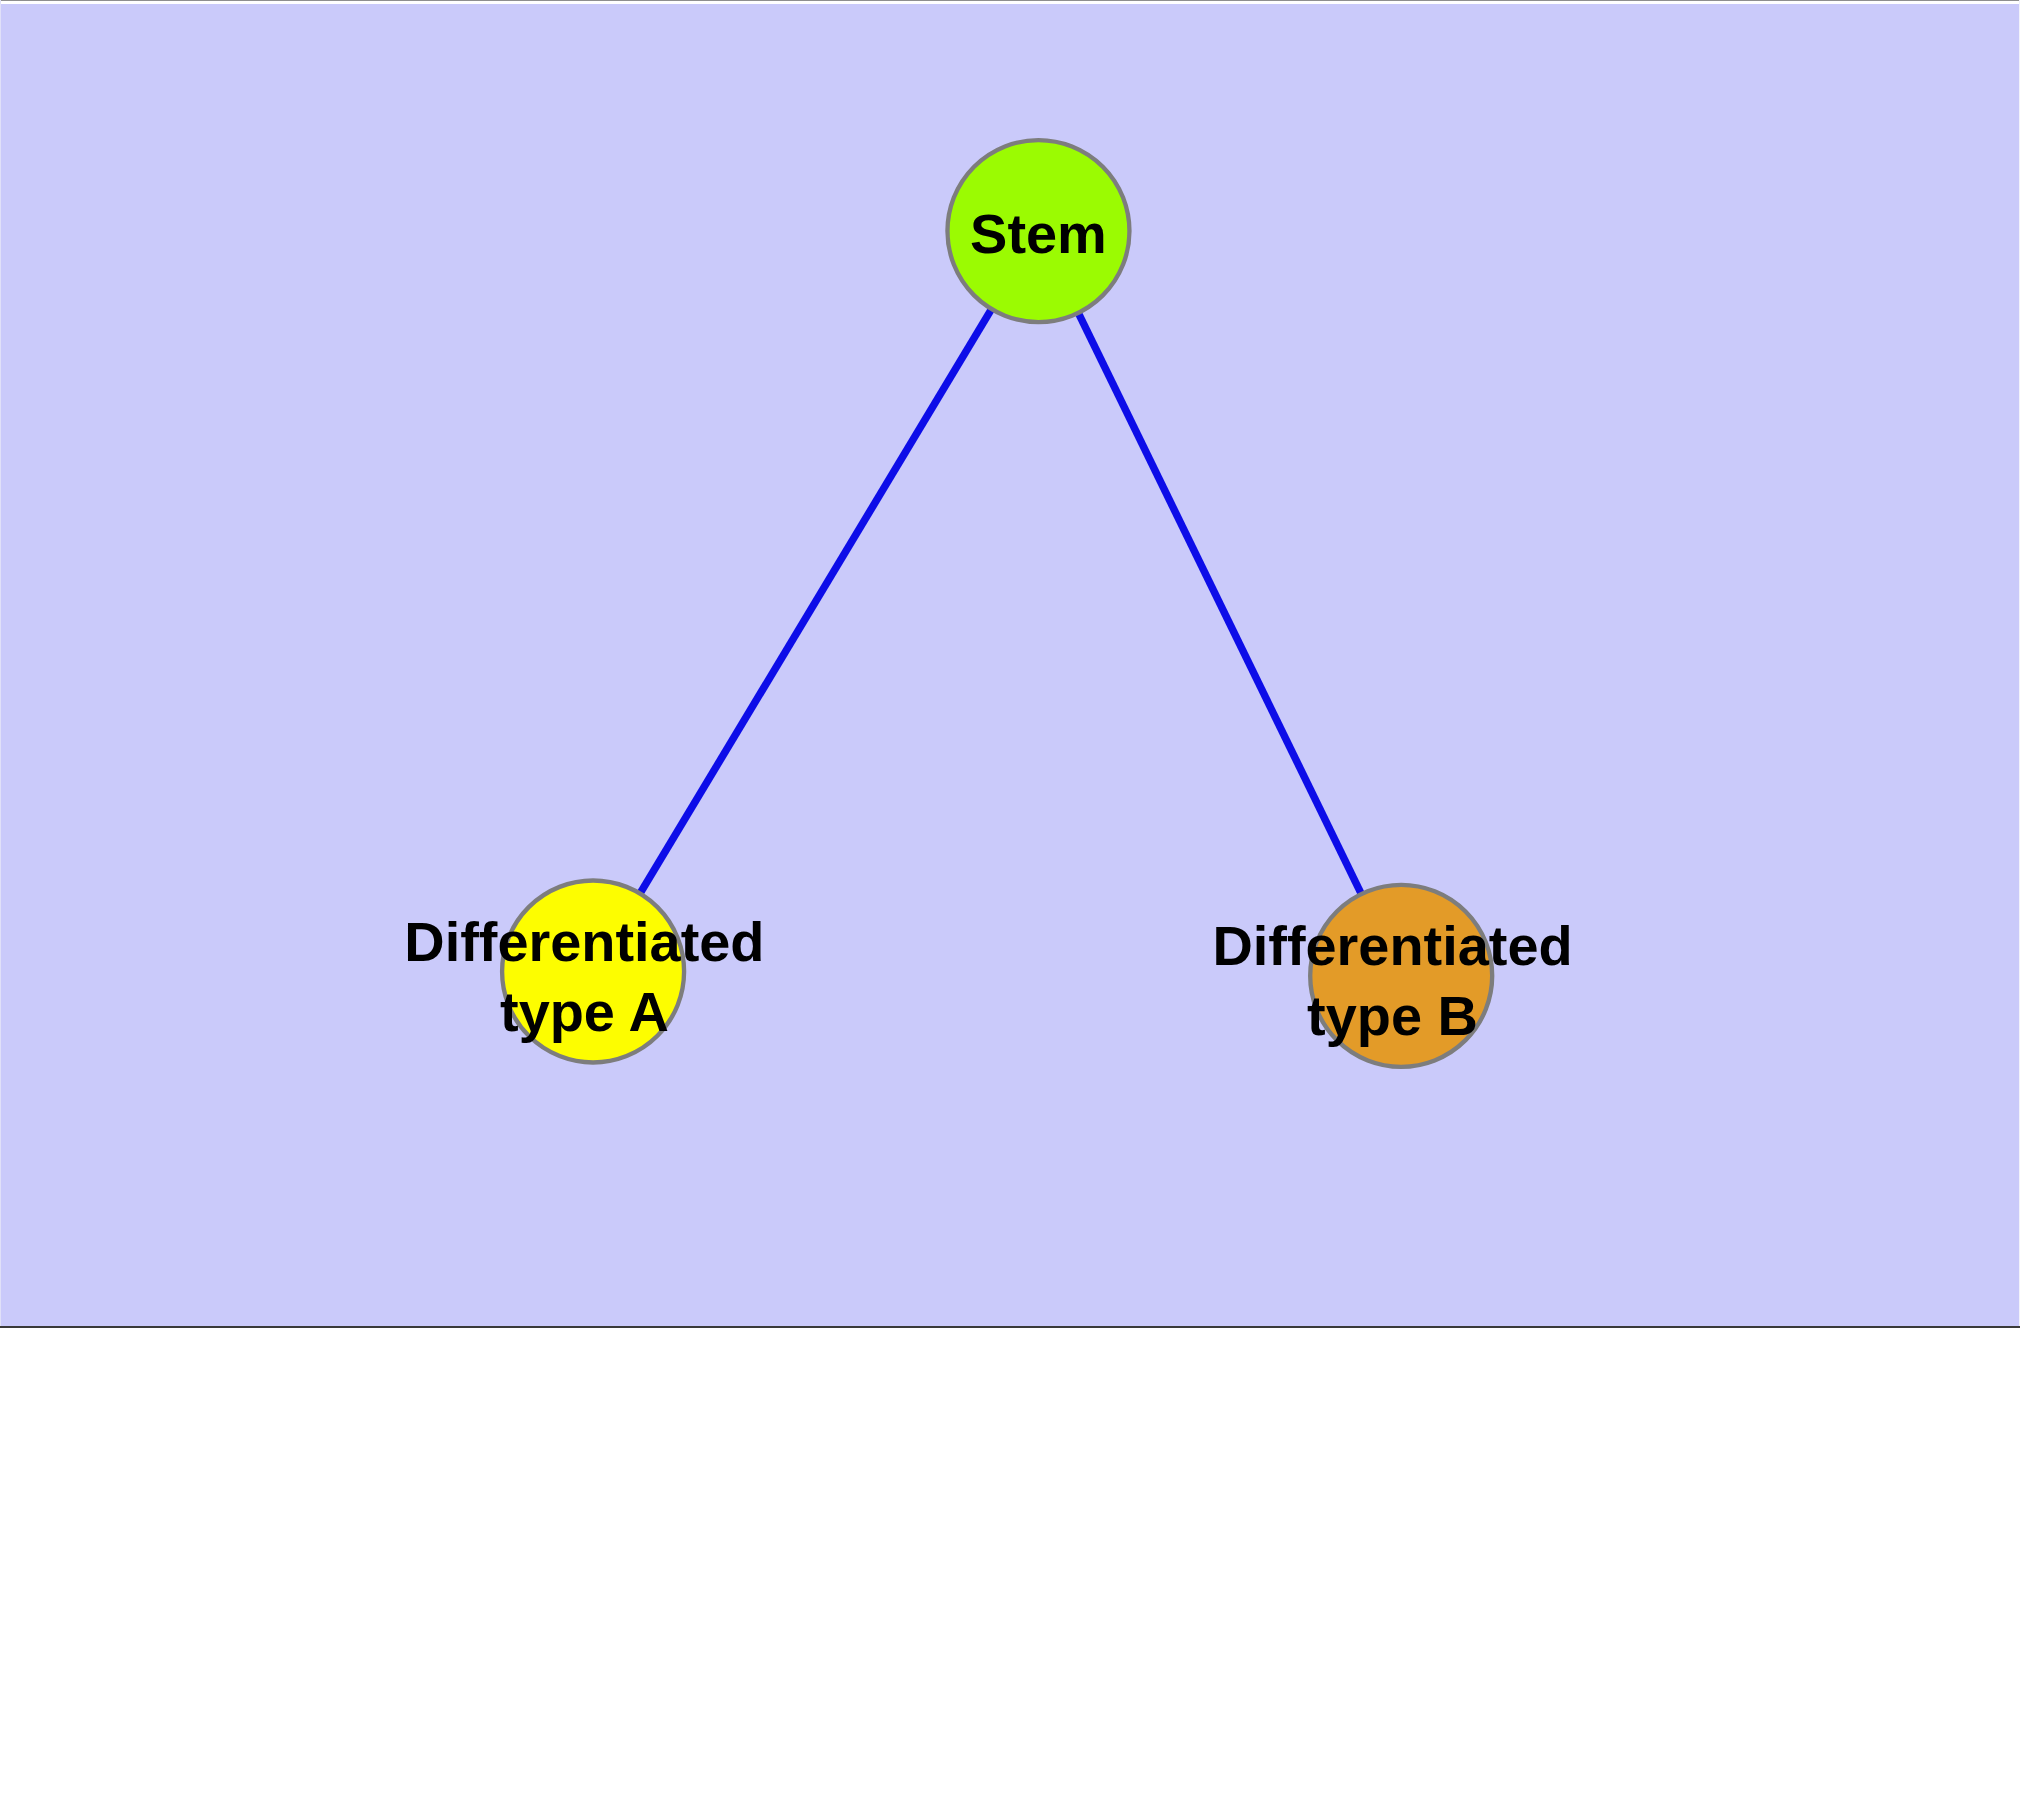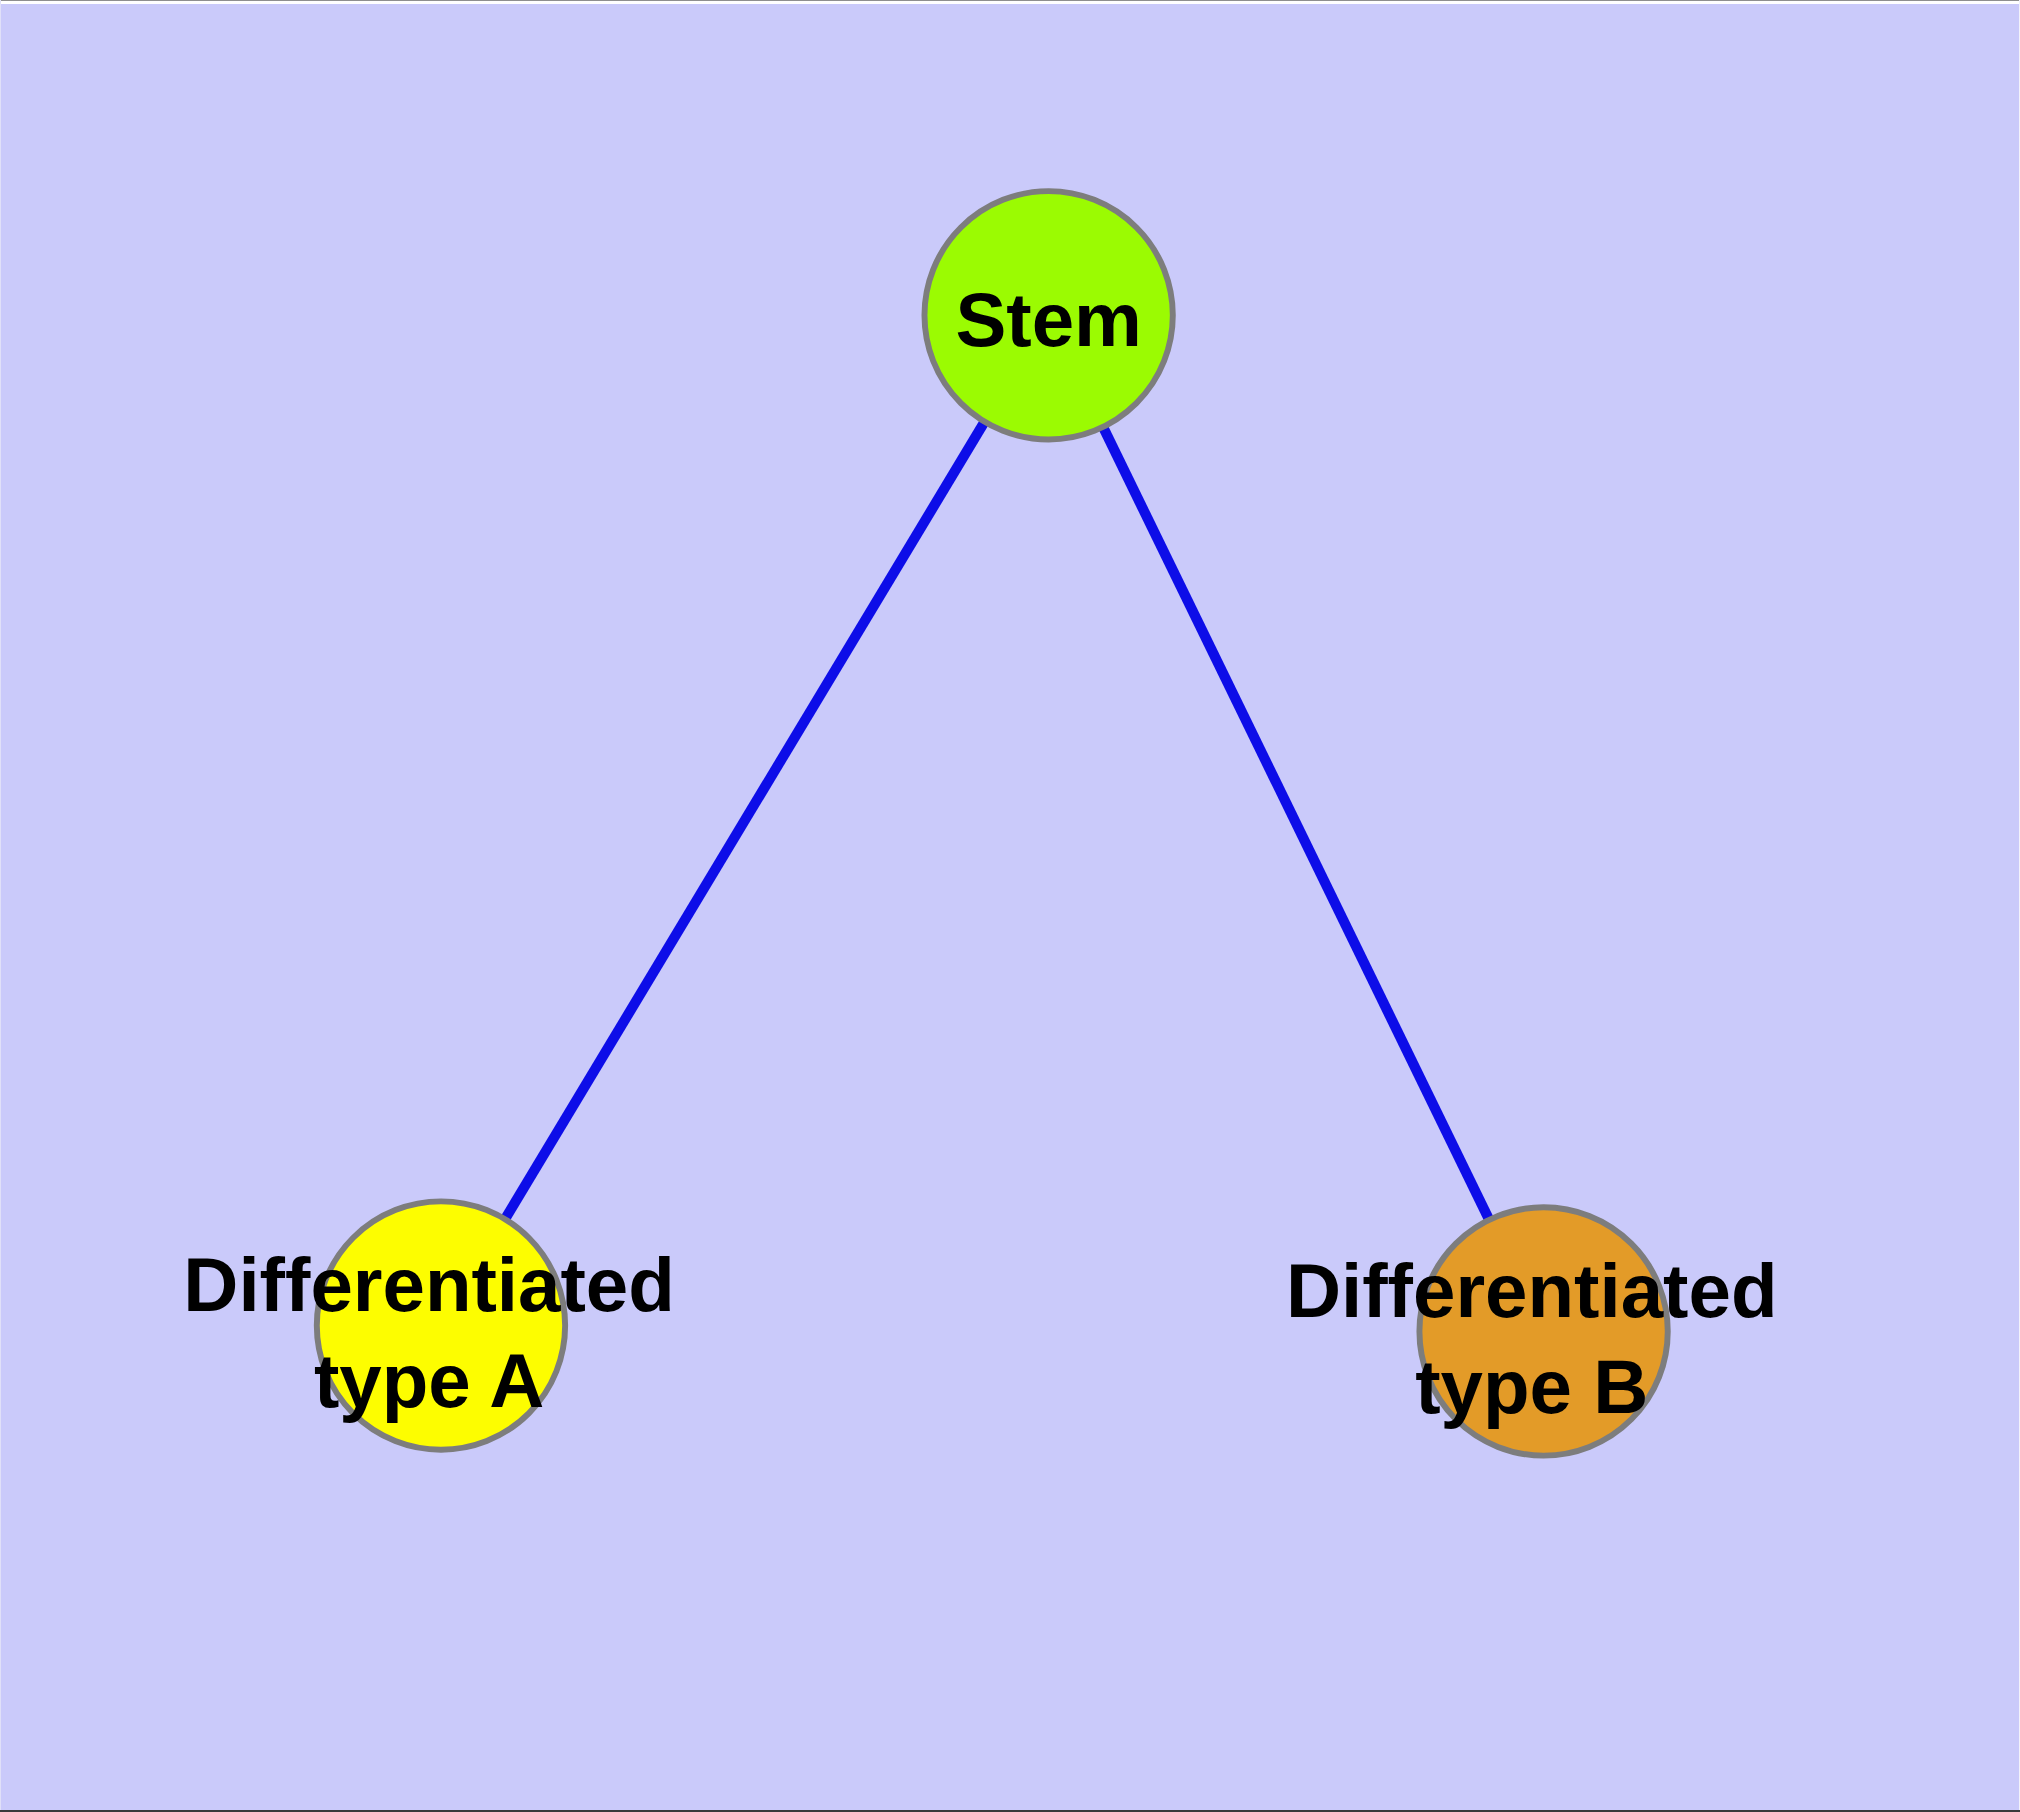--- a/index.html
+++ b/index.html
@@ -6,21 +6,21 @@
     margin: 0;
     padding: 0;
     width: 2021px;
     height: 1812px;
     overflow: hidden;
     font-family: "Liberation Sans", sans-serif;
   }
   #canvas {
     position: relative;
     width: 2021px;
-    height: 1812px;
+    height: 1328px;
     background: #CACAFA;
   }
   #graph-svg {
     position: absolute;
     left: 0;
     top: 0;
     width: 100%;
     height: 100%;
     display: block;
   }

